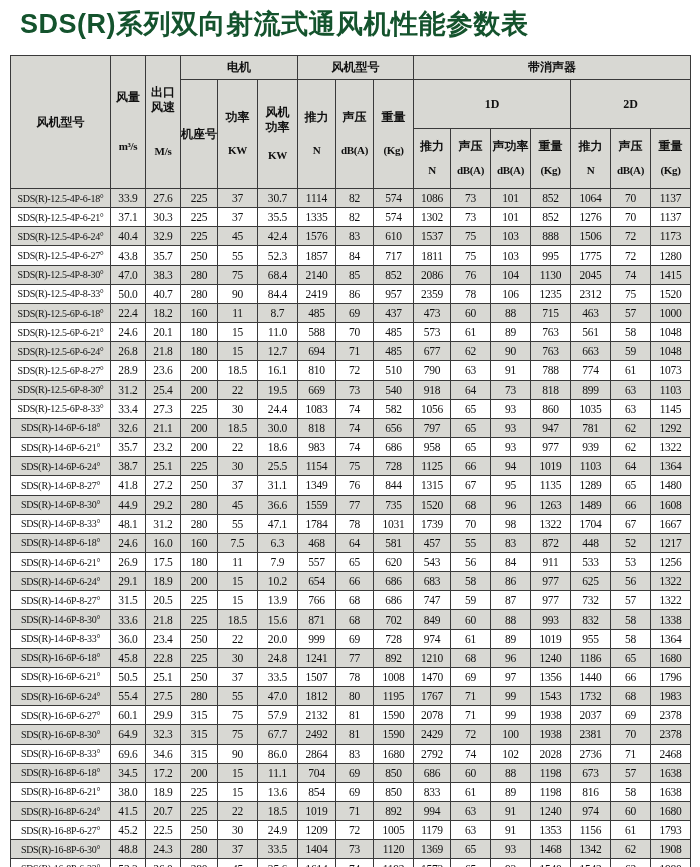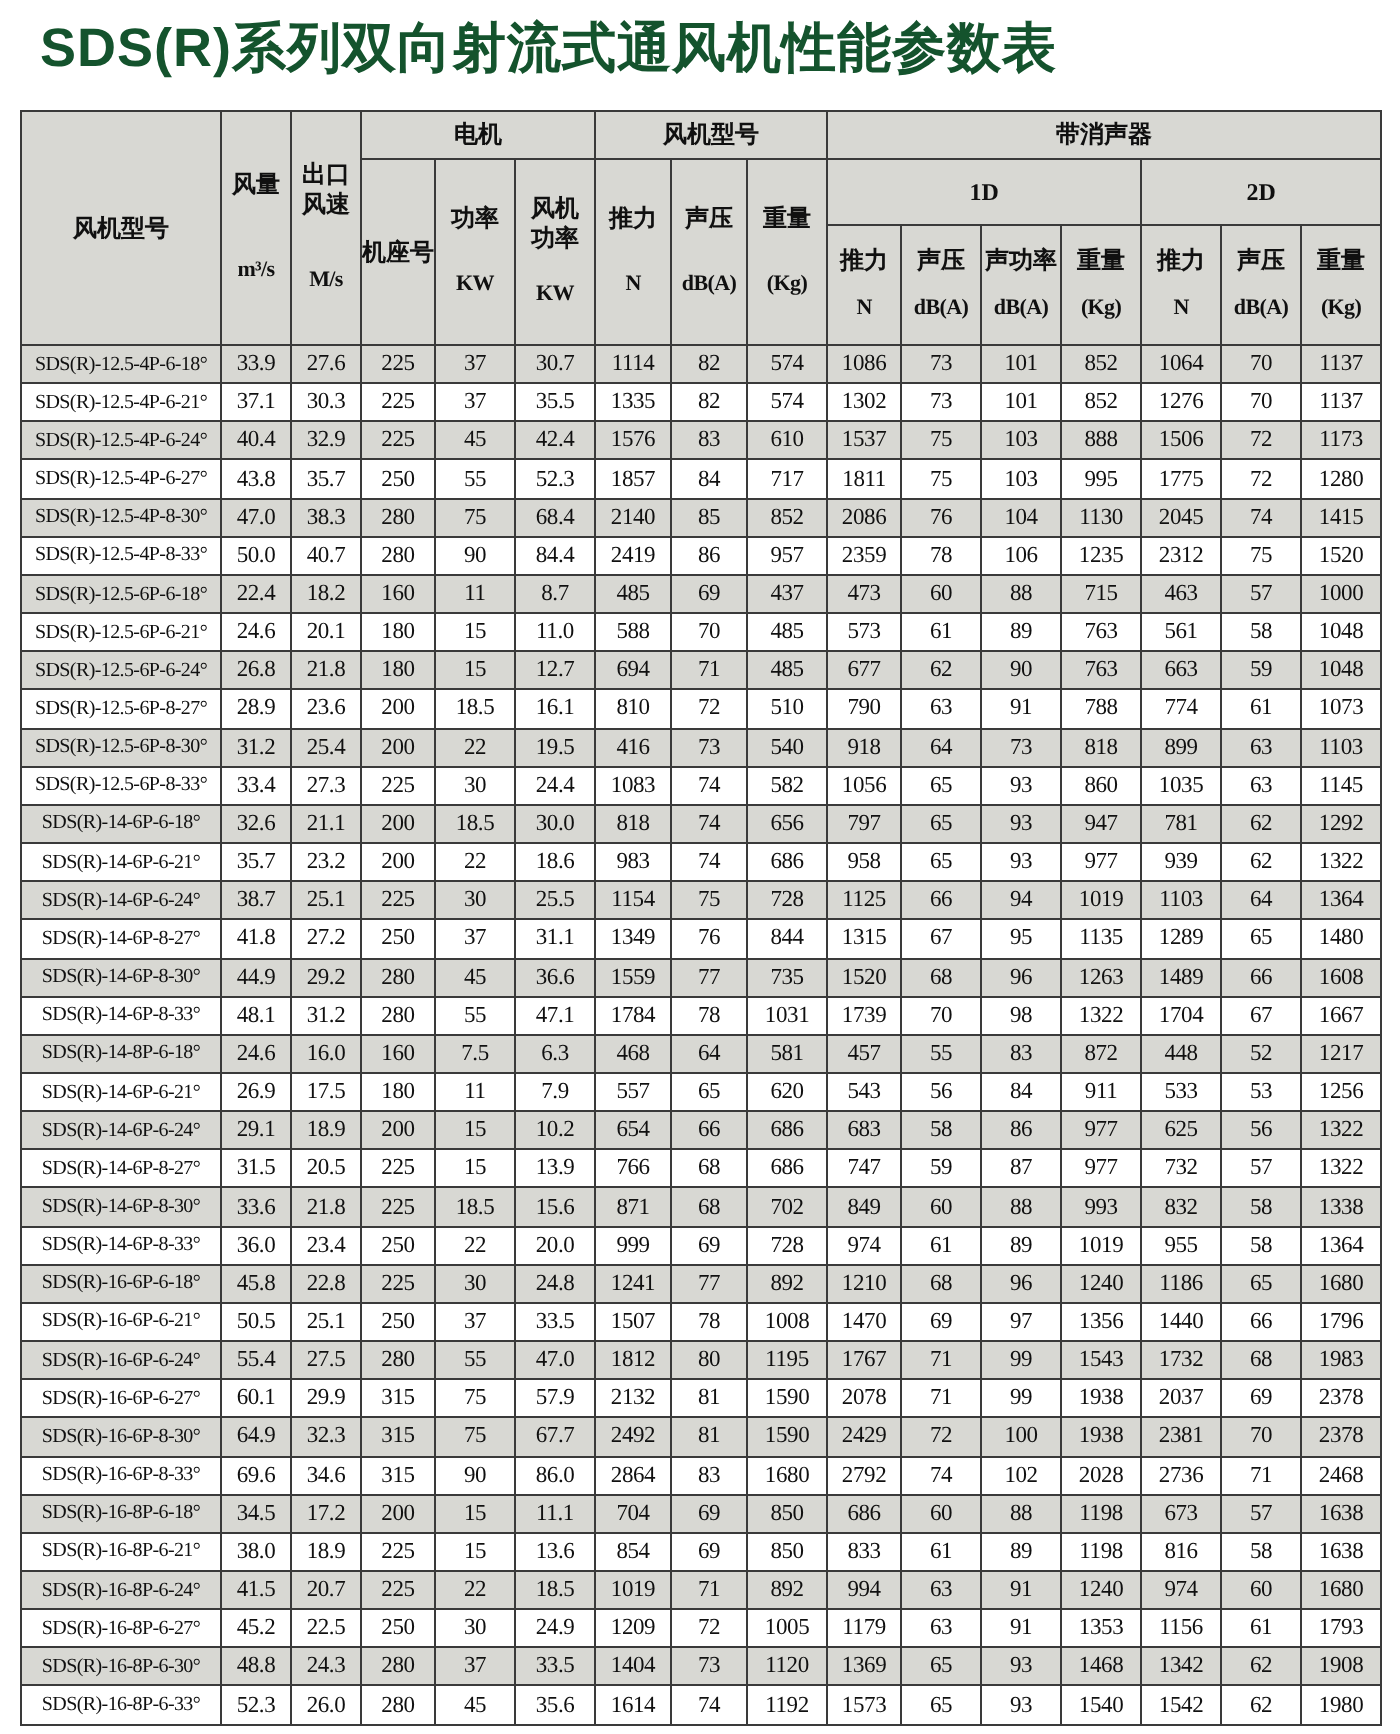--- a/index.html
+++ b/index.html
@@ -34,21 +34,21 @@
     background:var(--header-bg);
     font-weight:bold;font-size:12px;line-height:1.25;text-align:center;
   }
   .perf thead tr:nth-child(1){height:24px;}
   .perf thead tr:nth-child(2){height:26px;}
   .perf thead tr:nth-child(3){height:60px;}
   .hcell{
     display:flex;flex-direction:column;justify-content:space-evenly;align-items:center;
     white-space:pre-line;
   }
-  .h110{height:116px;}
+  .h110{height:132px;}
   .h86{height:84px;}
   .h60{height:58px;}
   .unit{font-size:11px;font-weight:bold;letter-spacing:-0.3px;}
   .perf tbody tr:nth-child(odd) td{background:var(--stripe);}
   .perf tbody tr:nth-child(even) td{background:#ffffff;}
   .perf tbody td{
     font-size:11.5px;letter-spacing:-0.2px;white-space:nowrap;
   }
   .perf tbody td.model{
     font-size:10px;letter-spacing:-0.3px;
@@ -364,21 +364,21 @@
         <td>61</td>
         <td>1073</td>
       </tr>
       <tr>
         <td class="model">SDS(R)-12.5-6P-8-30°</td>
         <td>31.2</td>
         <td>25.4</td>
         <td>200</td>
         <td>22</td>
         <td>19.5</td>
-        <td>416</td>
+        <td>669</td>
         <td>73</td>
         <td>540</td>
         <td>918</td>
         <td>64</td>
         <td>73</td>
         <td>818</td>
         <td>899</td>
         <td>63</td>
         <td>1103</td>
       </tr>

